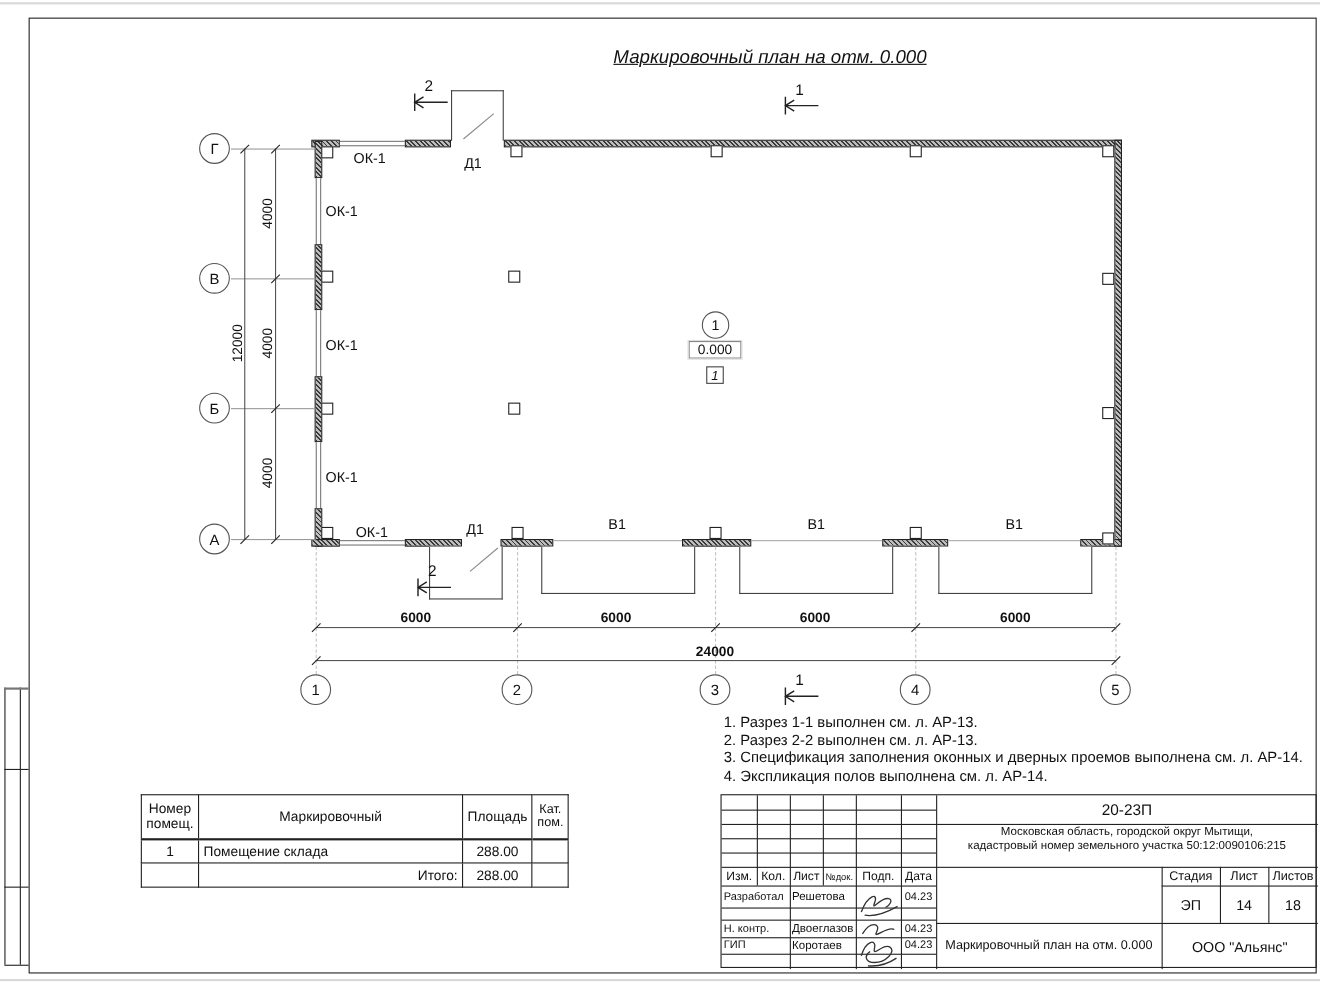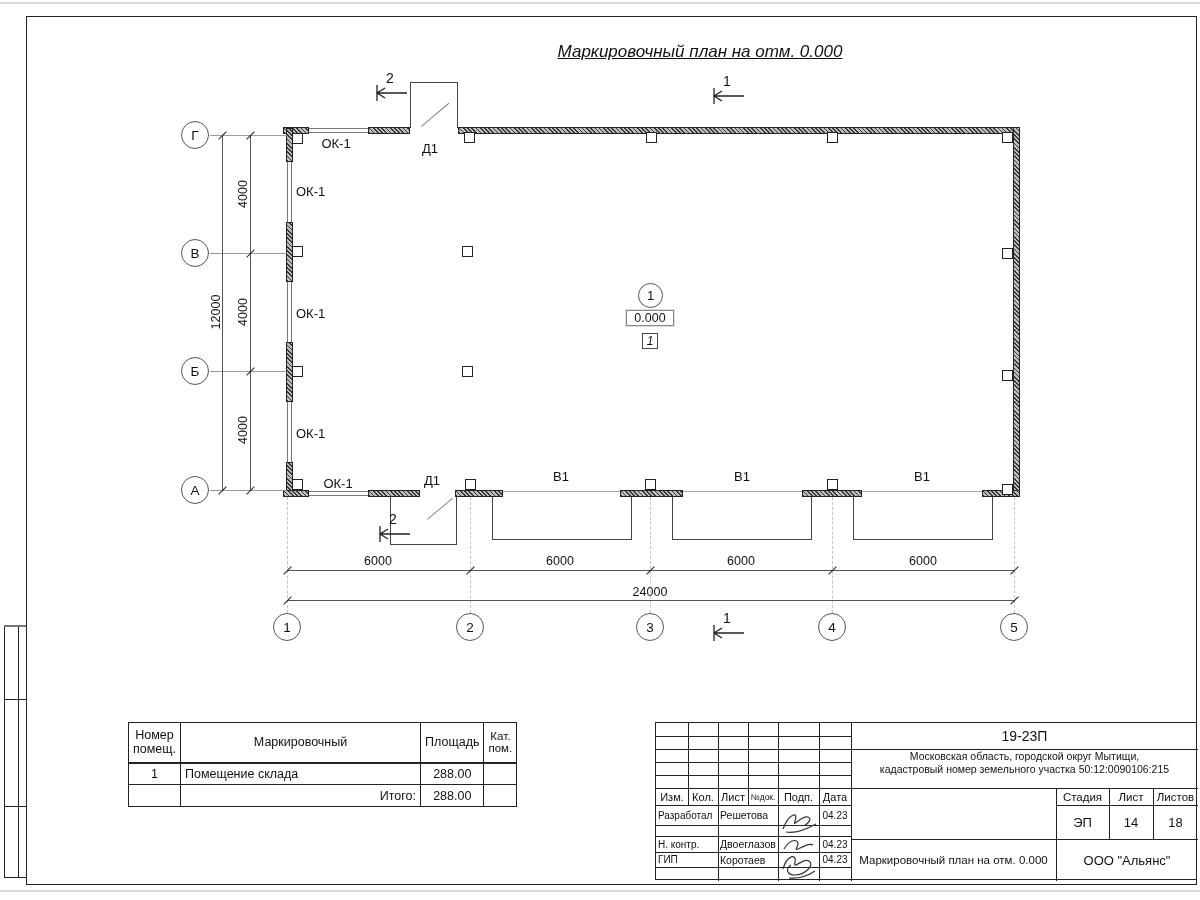--- a/index.html
+++ b/index.html
@@ -18,21 +18,21 @@
   .box3t { position:absolute; border:1.5px solid #444; border-bottom:none; background:#fff; }
   .box3b { position:absolute; border:1.5px solid #444; border-top:none; background:#fff; }
   .gate { position:absolute; height:1px; background:#aaa; }
   .door { position:absolute; border-top:1px solid #888; transform-origin:0 0; }
   .bub { position:absolute; width:28px; height:28px; border:1px solid #555; border-radius:50%; background:#fff;
          display:flex; align-items:center; justify-content:center; font-size:13.5px; }
   .tick { position:absolute; width:11px; height:0; border-top:1.6px solid #222; transform:rotate(-45deg); }
   .extd { position:absolute; width:0; border-left:1px dashed #c4c4c4; }
   .lbl { position:absolute; font-size:13px; white-space:nowrap; }
   .dimv { position:absolute; width:60px; height:14px; text-align:center; font-size:12.5px; transform:rotate(-90deg); }
-  .dimh { position:absolute; height:14px; text-align:center; font-size:12.5px; }
+  .dimh { position:absolute; height:14px; text-align:center; font-size:12.5px;font-weight:bold; }
   .secm { position:absolute; width:36px; height:34px; }
   .secm .n { position:absolute; left:12px; top:0; font-size:14px; }
   .secm svg { position:absolute; left:0; top:13px; }
   .rmc { position:absolute; width:25px; height:25px; border:1px solid #555; border-radius:50%; background:#fff;
          display:flex; align-items:center; justify-content:center; font-size:13px; }
   .rme { position:absolute; width:48px; height:16px; border:1px solid #888; outline:1px solid #ddd; background:#fff;
          display:flex; align-items:center; justify-content:center; font-size:12.5px; }
   .rmf { position:absolute; width:16px; height:16px; border:1px solid #444; background:#fff; font-style:italic;
          display:flex; align-items:center; justify-content:center; font-size:12px; }
   .notes { position:absolute; left:658px; top:649px; font-size:13.5px; line-height:16.2px; }
@@ -197,20 +197,26 @@
   <div class="dimh" style="left:530px;top:554px;width:60px">6000</div>
   <div class="dimh" style="left:711px;top:554px;width:60px">6000</div>
   <div class="dimh" style="left:893px;top:554px;width:60px">6000</div>
   <div class="dimh" style="left:615px;top:585px;width:70px">24000</div>
   <div class="bub" style="left:273px;top:613px">1</div>
   <div class="bub" style="left:456px;top:613px">2</div>
   <div class="bub" style="left:636px;top:613px">3</div>
   <div class="bub" style="left:818px;top:613px">4</div>
   <div class="bub" style="left:1000px;top:613px">5</div>
 
+  <div class="notes">
+    <div>1. Разрез 1-1 выполнен см. л. АР-13.</div>
+    <div>2. Разрез 2-2 выполнен см. л. АР-13.</div>
+    <div>3. Спецификация заполнения оконных и дверных проемов выполнена см. л. АР-14.</div>
+    <div>4. Экспликация полов выполнена см. л. АР-14.</div>
+  </div>
 
   <table class="expl outer">
     <colgroup>
         <col style="width:47px">
         <col style="width:240px">
         <col style="width:62px">
         <col style="width:31px">
       </colgroup>
     <tbody>
         <tr class="hdr">
@@ -278,21 +284,21 @@
     <div class="t" style="left:64px;top:129px;width:58px;height:15px;font-size:10.5px;justify-content:flex-start">Коротаев</div>
     <div class="t" style="left:163px;top:129px;width:32px;height:15px;font-size:10px">04.23</div>
 
     <svg class="sig" style="position:absolute;left:123px;top:84px" width="40" height="28" viewBox="0 0 40 28">
       <path d="M4 22 C10 6 20 4 16 14 C13 22 22 8 29 10 C33 11 30 16 26 18 M7 25 C17 27 28 22 37 17"></path>
     </svg>
     <svg class="sig" style="position:absolute;left:123px;top:112px" width="40" height="44" viewBox="0 0 40 44">
       <path d="M5 14 C12 2 22 4 18 12 C14 20 28 6 34 10 M4 34 C8 20 18 18 16 27 C14 36 24 22 30 26 C36 30 26 40 16 40 C8 40 6 34 12 30 M10 43 C20 44 30 40 36 36"></path>
     </svg>
 
-    <div class="t" style="left:195px;top:0;width:347px;height:26px;font-size:14px">19-23П</div>
+    <div class="t" style="left:195px;top:0;width:347px;height:26px;font-size:14px">20-23П</div>
     <div style="position:absolute;left:195px;top:27px;width:347px;height:38px;font-size:10.5px;line-height:12.5px;text-align:center">
       <div>Московская область, городской округ Мытищи,</div>
       <div>кадастровый номер земельного участка 50:12:0090106:215</div>
     </div>
     <div class="t" style="left:400px;top:65px;width:53px;height:17px;font-size:11.5px">Стадия</div>
     <div class="t" style="left:453px;top:65px;width:44px;height:17px;font-size:11.5px">Лист</div>
     <div class="t" style="left:497px;top:65px;width:45px;height:17px;font-size:11.5px">Листов</div>
     <div class="t" style="left:400px;top:82px;width:53px;height:34px;font-size:13px">ЭП</div>
     <div class="t" style="left:453px;top:82px;width:44px;height:34px;font-size:13px">14</div>
     <div class="t" style="left:497px;top:82px;width:45px;height:34px;font-size:13px">18</div>

